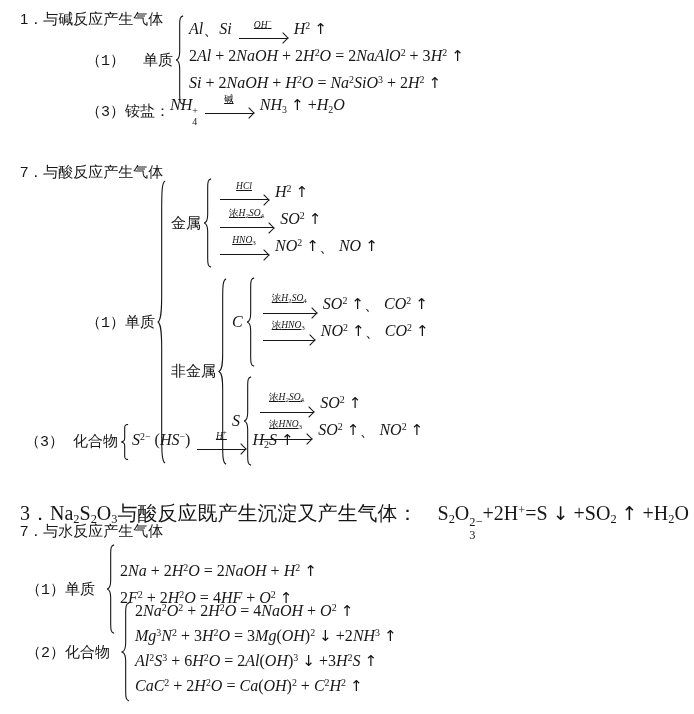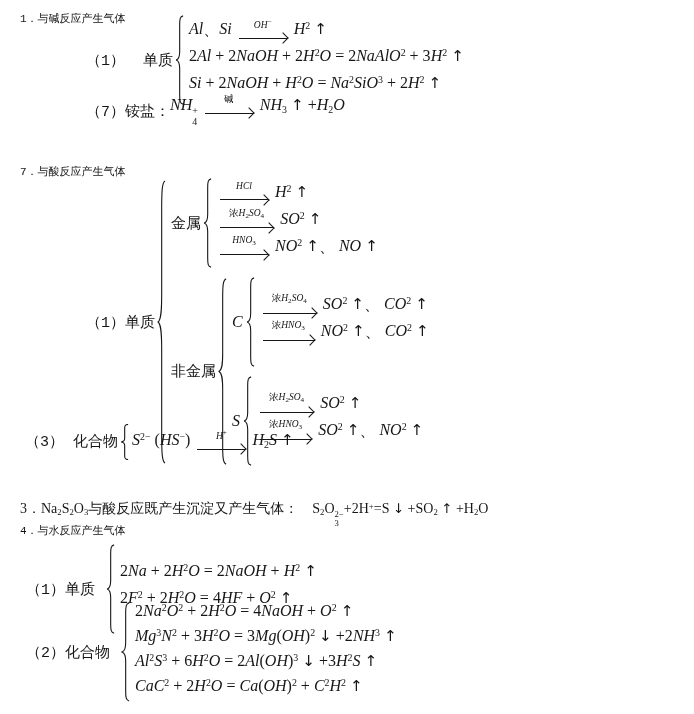--- a/index.html
+++ b/index.html
@@ -4,22 +4,22 @@
 <style>
   html,body{margin:0;padding:0;}
   body{
     width:694px;height:714px;background:#ffffff;color:#161616;
     font-family:"Liberation Serif","DejaVu Serif",serif;
     position:relative;overflow:hidden;
   }
   .page{position:absolute;inset:0;}
   .abs{position:absolute;}
   .heading{
-    font-size:11px;line-height:20px;white-space:pre;
-    font-family:Liberation Mono, monospace;
+    font-size:15px;line-height:20px;white-space:pre;
+    font-family:Liberation Sans, sans-serif;
   }
   .glabel{
     font-size:15px;white-space:pre;flex:0 0 auto;
     font-family:Liberation Mono, monospace;
   }
   .mlabel{ 
     font-size:16px;font-style:italic;flex:0 0 auto;
     font-family:"Liberation Serif",serif;padding-right:1px;
   }
   
@@ -29,29 +29,29 @@
   .frow{display:flex;align-items:flex-start;height:27px;white-space:pre;}
   .frow.r25{height:25px;}
   .line{display:flex;align-items:center;height:27px;}
   
   .formula{font-size:16px;white-space:pre;font-family:"Liberation Serif",serif;}
   .formula .v{font-style:italic;}
   .formula .n{font-style:normal;}
   .formula .cjk{font-style:normal;}
   .formula .ud{font-style:normal;font-family:"DejaVu Sans",sans-serif;font-size:0.95em;}
   .formula.plain .v{font-style:normal;}
-  .formula.plain{font-size:14px;}
+  .formula.plain{font-size:20px;}
   .sb{font-size:0.62em;vertical-align:-0.28em;font-style:normal;}
   .sp{font-size:0.62em;vertical-align:0.5em;font-style:normal;}
   .stk{display:inline-flex;flex-direction:column;align-items:flex-start;
        font-size:0.62em;line-height:1.05;vertical-align:-0.45em;font-style:normal;}
   
   .rxn{display:inline-flex;flex-direction:column;align-items:center;
        vertical-align:middle;margin:0 3px;position:relative;top:-2px;}
-  .rxn-lbl{font-size:9.5px;line-height:1.25;padding:0 9px;font-style:italic;white-space:pre;}
+  .rxn-lbl{font-size:9.5px;line-height:1.25;padding:0 9px;font-style:italic;white-space:pre;text-decoration:underline;}
   .rxn-lbl .cjk{font-style:normal;}
   .rxn-lbl .sb{font-size:0.75em;}
   .rxn-lbl .sp{font-size:0.75em;}
   .rxn-shaft{align-self:stretch;height:7px;border-bottom:1px solid #161616;
        position:relative;min-width:48px;}
   .rxn-shaft::after{content:'';position:absolute;right:0;bottom:-4.2px;
        width:7px;height:7px;border-top:1.2px solid #161616;border-right:1.2px solid #161616;
        transform:rotate(45deg);}
   
   .brc{width:9px;align-self:stretch;display:block;flex:0 0 auto;margin-left:2px;}
@@ -70,21 +70,21 @@
       <path d="M9,1 C5.6,1.6 5.2,4.5 5.2,11 L5.2,40.5 C5.2,46.8 4.3,49.2 1.2,50 C4.3,50.8 5.2,53.2 5.2,59.5 L5.2,89 C5.2,95.5 5.6,98.4 9,99" fill="none" stroke="#161616" stroke-width="1.1" vector-effect="non-scaling-stroke"></path>
     </svg>
     <div class="col">
       <div class="frow formula"><span class="v">Al</span><span class="cjk">、</span><span class="v">Si</span><span class="n"> </span><span class="rxn"><span class="rxn-lbl"><span class="v">OH</span><span class="sp">−</span></span><span class="rxn-shaft"></span></span><span class="n"> </span><span class="v">H</span><span class="sb">2</span><span class="n"> </span><span class="ud">↑</span></div>
       <div class="frow formula"><span class="n">2</span><span class="v">Al</span><span class="n"> + 2</span><span class="v">NaOH</span><span class="n"> + 2</span><span class="v">H</span><span class="sb">2</span><span class="v">O</span><span class="n"> = 2</span><span class="v">NaAlO</span><span class="sb">2</span><span class="n"> + 3</span><span class="v">H</span><span class="sb">2</span><span class="n"> </span><span class="ud">↑</span></div>
       <div class="frow formula"><span class="v">Si</span><span class="n"> + 2</span><span class="v">NaOH</span><span class="n"> + </span><span class="v">H</span><span class="sb">2</span><span class="v">O</span><span class="n"> = </span><span class="v">Na</span><span class="sb">2</span><span class="v">SiO</span><span class="sb">3</span><span class="n"> + 2</span><span class="v">H</span><span class="sb">2</span><span class="n"> </span><span class="ud">↑</span></div>
     </div>
   </div>
 
   <div class="abs line" style="left:86px;top:98px">
-    <span class="glabel">（7）铵盐：</span>
+    <span class="glabel">（3）铵盐：</span>
     <span class="formula"><span class="v">NH</span><span class="stk"><span>+</span><span>4</span></span><span class="n"> </span><span class="rxn"><span class="rxn-lbl"><span class="cjk">碱</span></span><span class="rxn-shaft"></span></span><span class="n"> </span><span class="v">NH</span><span class="sb">3</span><span class="n"> </span><span class="ud">↑</span><span class="n"> +</span><span class="v">H</span><span class="sb">2</span><span class="v">O</span></span>
   </div>
 
   <div class="abs heading" style="left:20px;top:162px">7．与酸反应产生气体</div>
 
   <div class="abs grp" style="left:86px;top:178px">
     <span class="glabel">（1）单质</span>
     <svg class="brc" viewBox="0 0 10 100" preserveAspectRatio="none">
       <path d="M9,1 C5.6,1.6 5.2,4.5 5.2,11 L5.2,40.5 C5.2,46.8 4.3,49.2 1.2,50 C4.3,50.8 5.2,53.2 5.2,59.5 L5.2,89 C5.2,95.5 5.6,98.4 9,99" fill="none" stroke="#161616" stroke-width="1.1" vector-effect="non-scaling-stroke"></path>
     </svg>
@@ -140,21 +140,21 @@
   <div class="abs line" style="left:25px;top:428px">
     <span class="glabel">（3） 化合物</span>
     <svg class="brc small" viewBox="0 0 10 100" preserveAspectRatio="none">
       <path d="M9,1 C5.6,1.6 5.2,4.5 5.2,11 L5.2,40.5 C5.2,46.8 4.3,49.2 1.2,50 C4.3,50.8 5.2,53.2 5.2,59.5 L5.2,89 C5.2,95.5 5.6,98.4 9,99" fill="none" stroke="#161616" stroke-width="1.1" vector-effect="non-scaling-stroke"></path>
     </svg>
     <span class="formula" style="padding-left:3px"><span class="v">S</span><span class="sp">2−</span><span class="n"> (</span><span class="v">HS</span><span class="sp">−</span><span class="n">) </span><span class="rxn"><span class="rxn-lbl"><span class="v">H</span><span class="sp">+</span></span><span class="rxn-shaft"></span></span><span class="n"> </span><span class="v">H</span><span class="sb">2</span><span class="v">S</span><span class="n"> </span><span class="ud">↑</span></span>
   </div>
 
   <div class="abs formula plain" style="left:20px;top:500px"><span class="n">3</span><span class="cjk">．</span><span class="v">Na</span><span class="sb">2</span><span class="v">S</span><span class="sb">2</span><span class="v">O</span><span class="sb">3</span><span class="cjk">与酸反应既产生沉淀又产生气体：</span><span class="n">    </span><span class="v">S</span><span class="sb">2</span><span class="v">O</span><span class="stk"><span>2−</span><span>3</span></span><span class="n">+2</span><span class="v">H</span><span class="sp">+</span><span class="n">=</span><span class="v">S</span><span class="n"> </span><span class="ud">↓</span><span class="n"> +</span><span class="v">SO</span><span class="sb">2</span><span class="n"> </span><span class="ud">↑</span><span class="n"> +</span><span class="v">H</span><span class="sb">2</span><span class="v">O</span></div>
 
-  <div class="abs heading" style="left:20px;top:521px">4．与水反应产生气体</div>
+  <div class="abs heading" style="left:20px;top:521px">7．与水反应产生气体</div>
 
   <div class="abs grp" style="left:26px;top:544px">
     <span class="glabel">（1）单质 </span>
     <svg class="brc" viewBox="0 0 10 100" preserveAspectRatio="none">
       <path d="M9,1 C5.6,1.6 5.2,4.5 5.2,11 L5.2,40.5 C5.2,46.8 4.3,49.2 1.2,50 C4.3,50.8 5.2,53.2 5.2,59.5 L5.2,89 C5.2,95.5 5.6,98.4 9,99" fill="none" stroke="#161616" stroke-width="1.1" vector-effect="non-scaling-stroke"></path>
     </svg>
     <div class="col">
       <div class="frow formula"><span class="n">2</span><span class="v">Na</span><span class="n"> + 2</span><span class="v">H</span><span class="sb">2</span><span class="v">O</span><span class="n"> = 2</span><span class="v">NaOH</span><span class="n"> + </span><span class="v">H</span><span class="sb">2</span><span class="n"> </span><span class="ud">↑</span></div>
       <div class="frow formula"><span class="n">2</span><span class="v">F</span><span class="sb">2</span><span class="n"> + 2</span><span class="v">H</span><span class="sb">2</span><span class="v">O</span><span class="n"> = 4</span><span class="v">HF</span><span class="n"> + </span><span class="v">O</span><span class="sb">2</span><span class="n"> </span><span class="ud">↑</span></div>
     </div>

